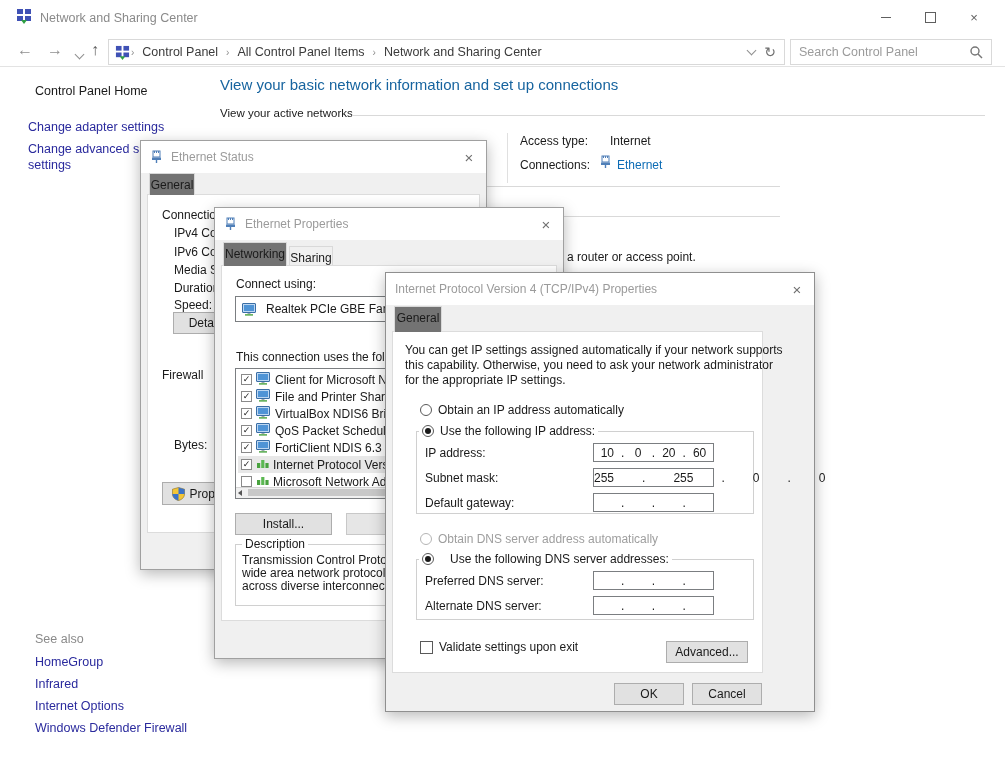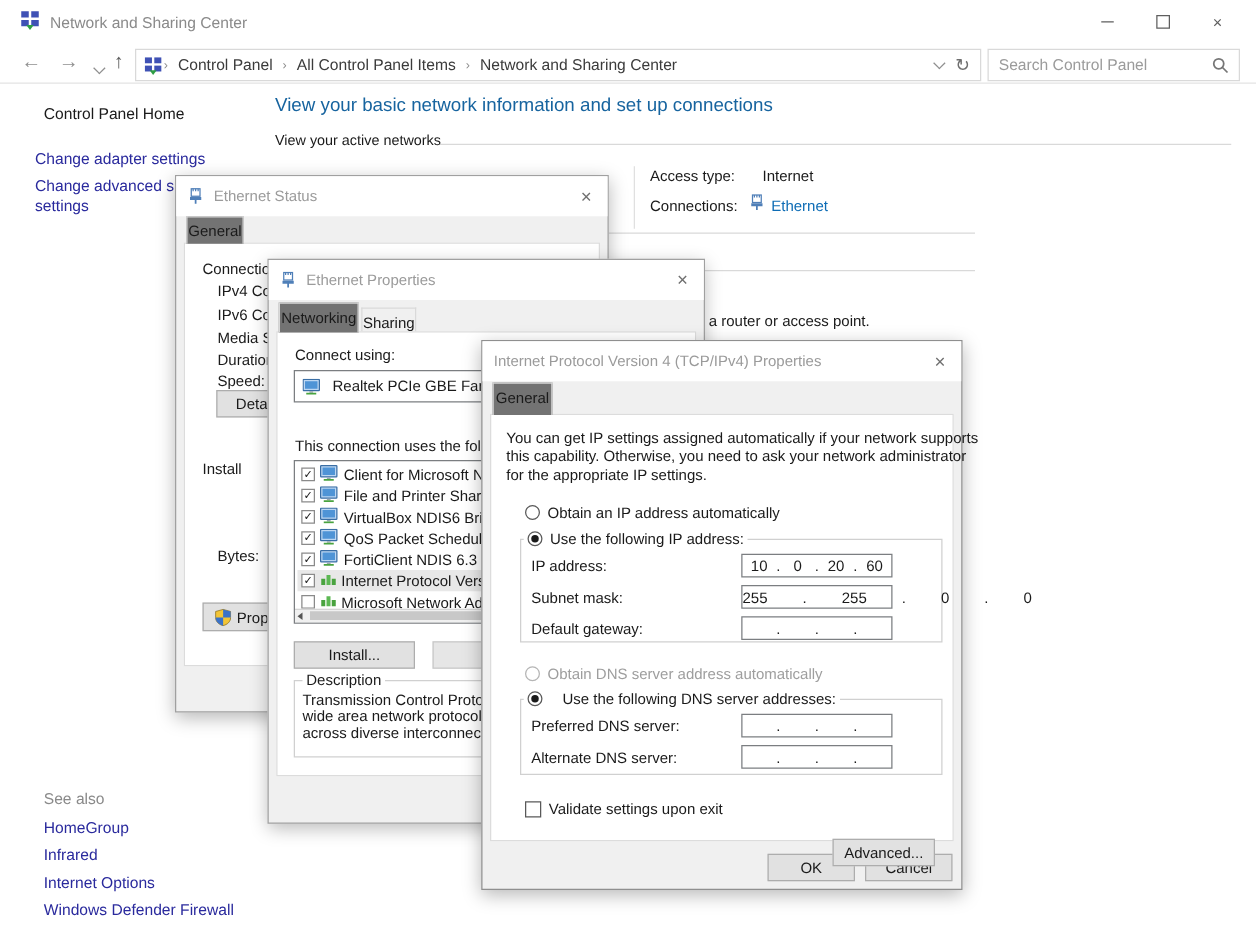--- a/index.html
+++ b/index.html
@@ -163,21 +163,21 @@
     </div>
     <div class="tab active" style="left:8px;top:32px;width:46px;height:22px;">General</div>
     <div class="tabpage" style="left:6px;top:53px;width:333px;height:339px;">
       <div class="abs" style="left:14px;top:13px;">Connection</div>
       <div class="abs" style="left:26px;top:31px;">IPv4 Con</div>
       <div class="abs" style="left:26px;top:50px;">IPv6 Con</div>
       <div class="abs" style="left:26px;top:68px;">Media St</div>
       <div class="abs" style="left:26px;top:86px;">Duration:</div>
       <div class="abs" style="left:26px;top:103px;">Speed:</div>
       <div class="btn" style="left:25px;top:117px;width:62px;height:22px;">Detail</div>
-      <div class="abs" style="left:14px;top:173px;">Install</div>
+      <div class="abs" style="left:14px;top:173px;">Firewall</div>
       <div class="abs" style="left:26px;top:243px;">Bytes:</div>
       <div class="btn" style="left:14px;top:287px;width:74px;height:23px;">
         <span style="display:flex;margin-right:4px;">
           <svg width="13" height="14" viewBox="0 0 13 14">
               <path d="M6.5 0.5 L12.5 2.2 V7 C12.5 10.4 9.8 12.7 6.5 13.5 C3.2 12.7 0.5 10.4 0.5 7 V2.2 Z" fill="#f3c536" stroke="#8a6d1f" stroke-width="0.6"></path>
               <path d="M6.5 0.5 L12.5 2.2 V7 H6.5 Z" fill="#3b72c8"></path>
               <path d="M0.5 7 C0.5 10.4 3.2 12.7 6.5 13.5 V7 Z" fill="#3b72c8"></path>
             </svg>
         </span>
         <span>Proper</span>
@@ -291,21 +291,21 @@
       <div class="btn disabled" style="left:124px;top:247px;width:97px;height:22px;">Uni</div>
       <div class="groupbox" style="left:13px;top:278px;width:322px;height:62px;">
         <span class="grouplabel" style="left:6px;top:-8px;">Description</span>
         <div class="abs" style="left:6px;top:8px;">Transmission Control Protocol/</div>
         <div class="abs" style="left:6px;top:21px;">wide area network protocol tha</div>
         <div class="abs" style="left:6px;top:34px;">across diverse interconnected</div>
       </div>
     </div>
   </div>
 
-  <div class="dlg" style="left:385px;top:272px;width:383px;height:438px;z-index:30;border-color:#8f8f8f;">
+  <div class="dlg" style="left:385px;top:272px;width:383px;height:438px;z-index:30;border-color:#8f8f8f;padding-left:45px;">
     <div class="dtitlebar">
       <span class="dtitle">Internet Protocol Version 4 (TCP/IPv4) Properties</span>
       <span class="dclose" style="right:8px;">×</span>
     </div>
     <div class="tab active" style="left:8px;top:33px;width:48px;height:26px;">General</div>
     <div class="tabpage" style="left:6px;top:58px;width:371px;height:342px;">
       <div class="abs" style="left:12px;top:26px;">this capability. Otherwise, you need to ask your network administrator</div>
       <div class="abs" style="left:12px;top:11px;">You can get IP settings assigned automatically if your network supports</div>
       <div class="abs" style="left:12px;top:41px;">for the appropriate IP settings.</div>
 
@@ -380,20 +380,20 @@
             <span class="oct"></span>
             <span class="ipdot">.</span>
             <span class="oct"></span>
         </div>
       </div>
 
       <div class="abs" style="left:27px;top:308px;display:flex;align-items:center;gap:6px;">
         <span class="cbox"></span>
         <span>Validate settings upon exit</span>
       </div>
-      <div class="btn" style="left:273px;top:309px;width:82px;height:22px;margin-top:30px;">Advanced...</div>
+      <div class="btn" style="left:273px;top:309px;width:82px;height:22px;">Advanced...</div>
     </div>
 
     <div class="btn" style="left:228px;top:410px;width:70px;height:22px;">OK</div>
     <div class="btn" style="left:306px;top:410px;width:70px;height:22px;">Cancel</div>
   </div>
 
 </div>
 
 </body></html>

